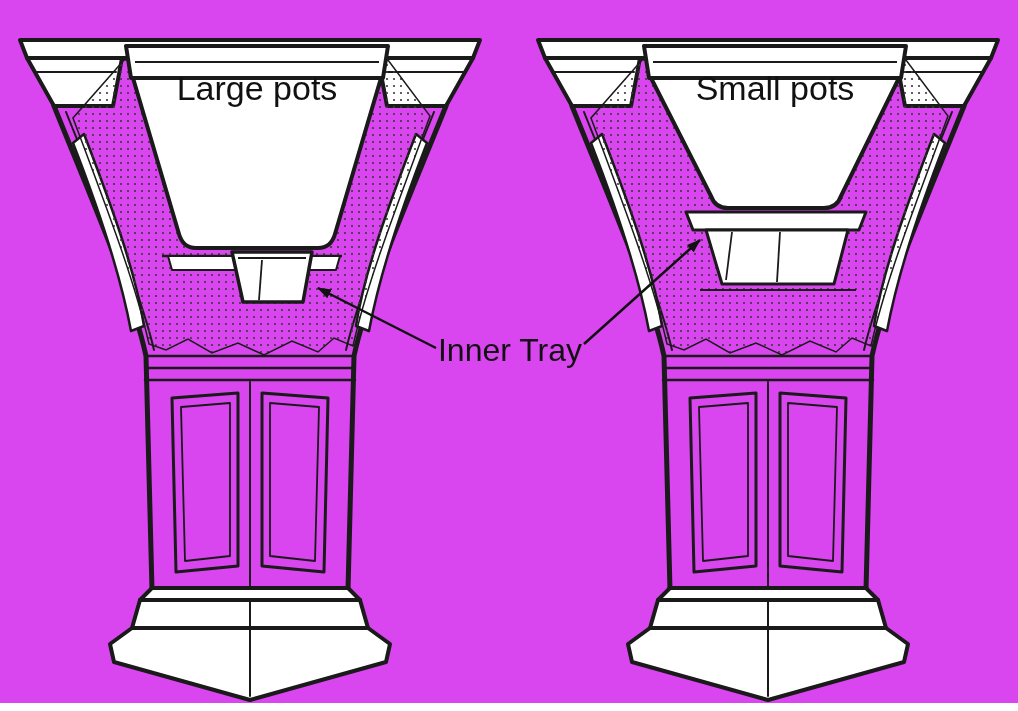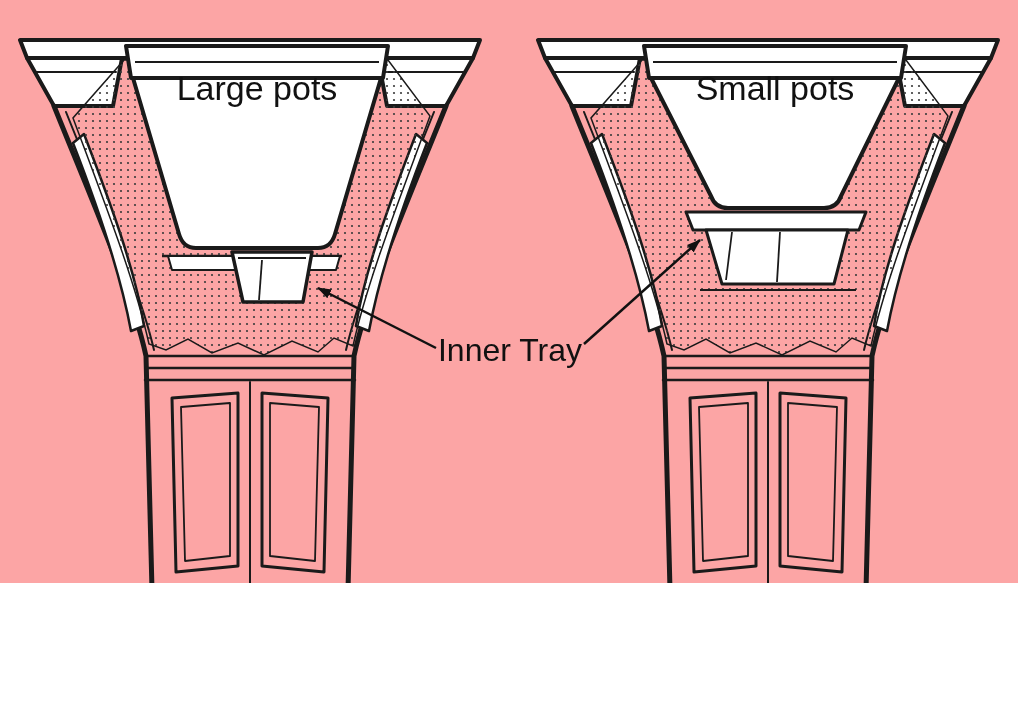--- a/index.html
+++ b/index.html
@@ -4,22 +4,22 @@
 <style>
   html, body {
     margin: 0;
     padding: 0;
     background: #ffffff;
     font-family: "Liberation Sans", sans-serif;
   }
   .stage {
     position: relative;
     width: 1018px;
-    height: 583px;
-    background: #fca5a5;
+    height: 703px;
+    background: #d946ef;
     overflow: hidden;
   }
   svg {
     display: block;
   }
   svg text {
     font-family: "Liberation Sans", sans-serif;
     fill: #111111;
   }
   .pot-label {

